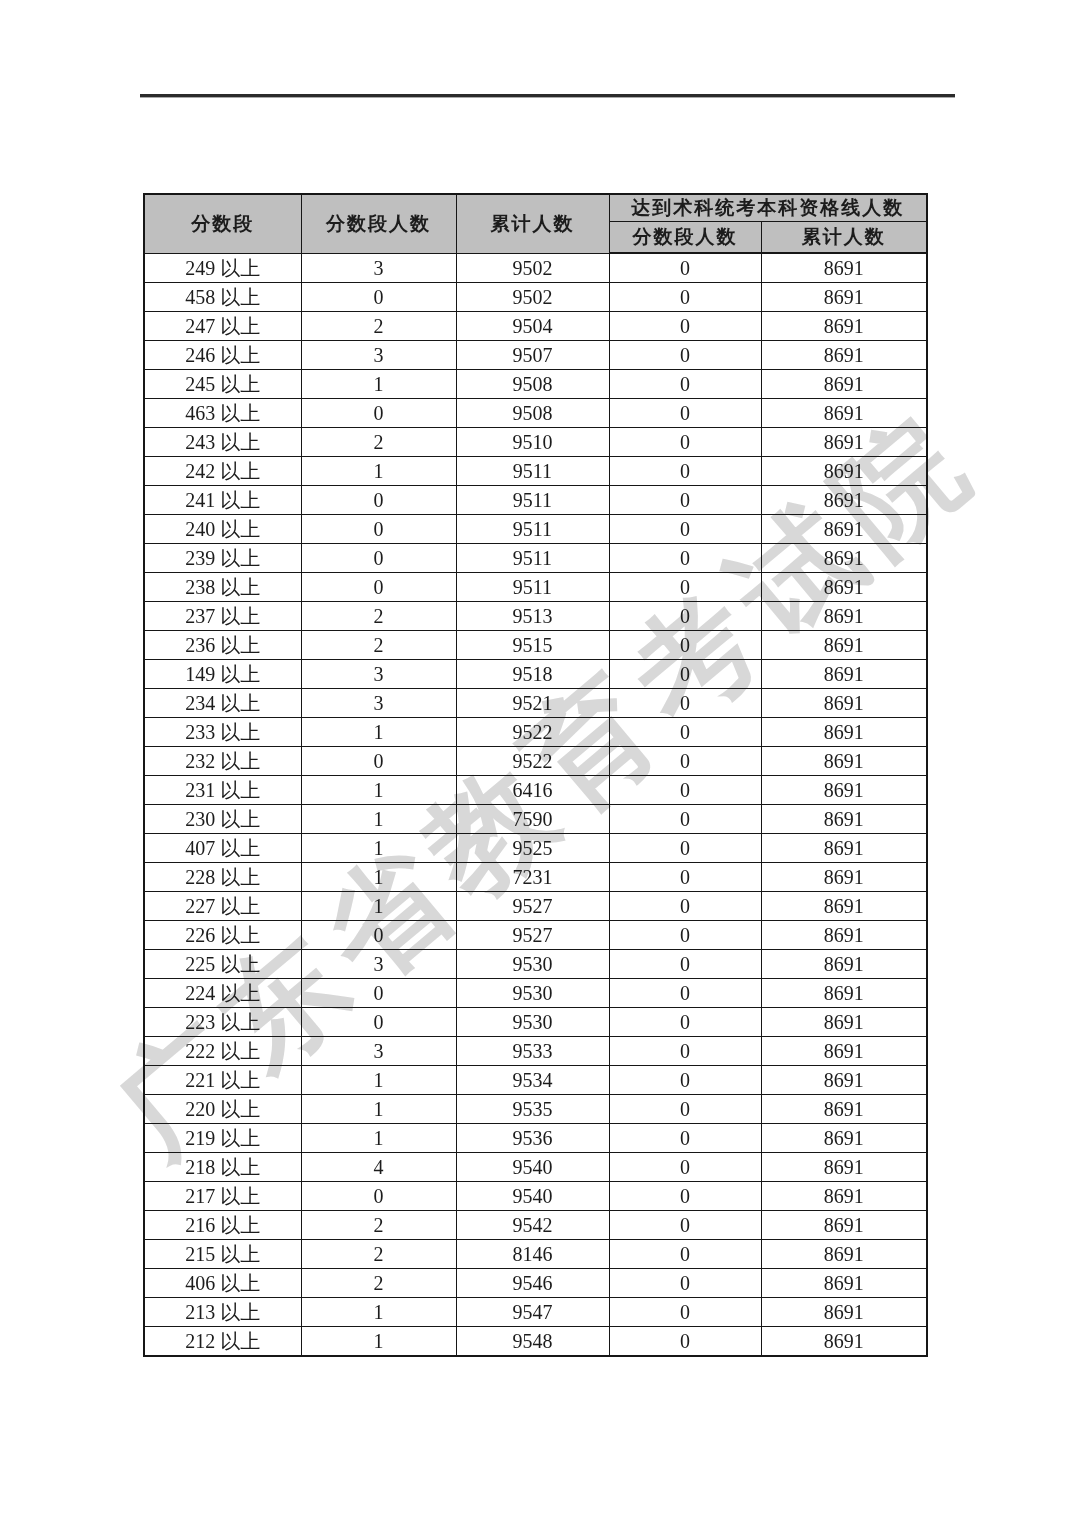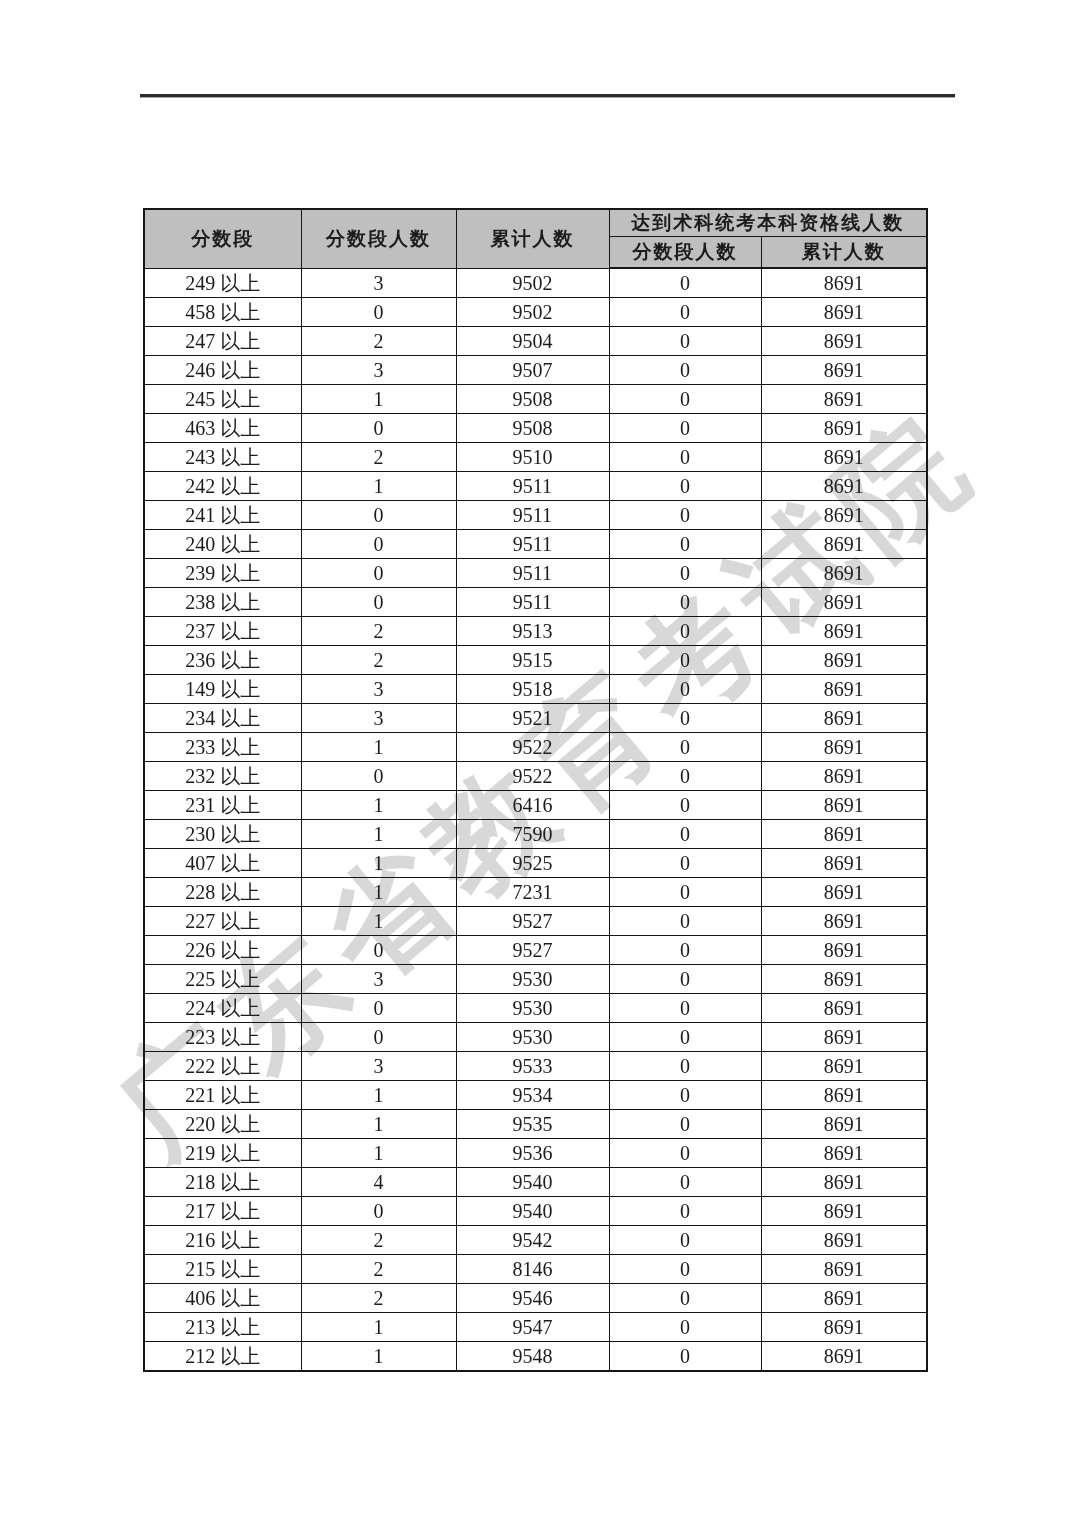--- a/index.html
+++ b/index.html
@@ -47,21 +47,21 @@
     line-height:1;
     white-space:nowrap;
     color:var(--watermark-color);
     opacity:0.7;
     pointer-events:none;
     user-select:none;
   }
   table.score-table{
     position:absolute;
     left:143px;
-    top:208px;
+    top:193px;
     width:783px;
     z-index:1;
     border-collapse:collapse;
     table-layout:fixed;
     border:2px solid var(--border-color);
   }
   .score-table th,
   .score-table td{
     border:1px solid var(--border-color);
     text-align:center;

